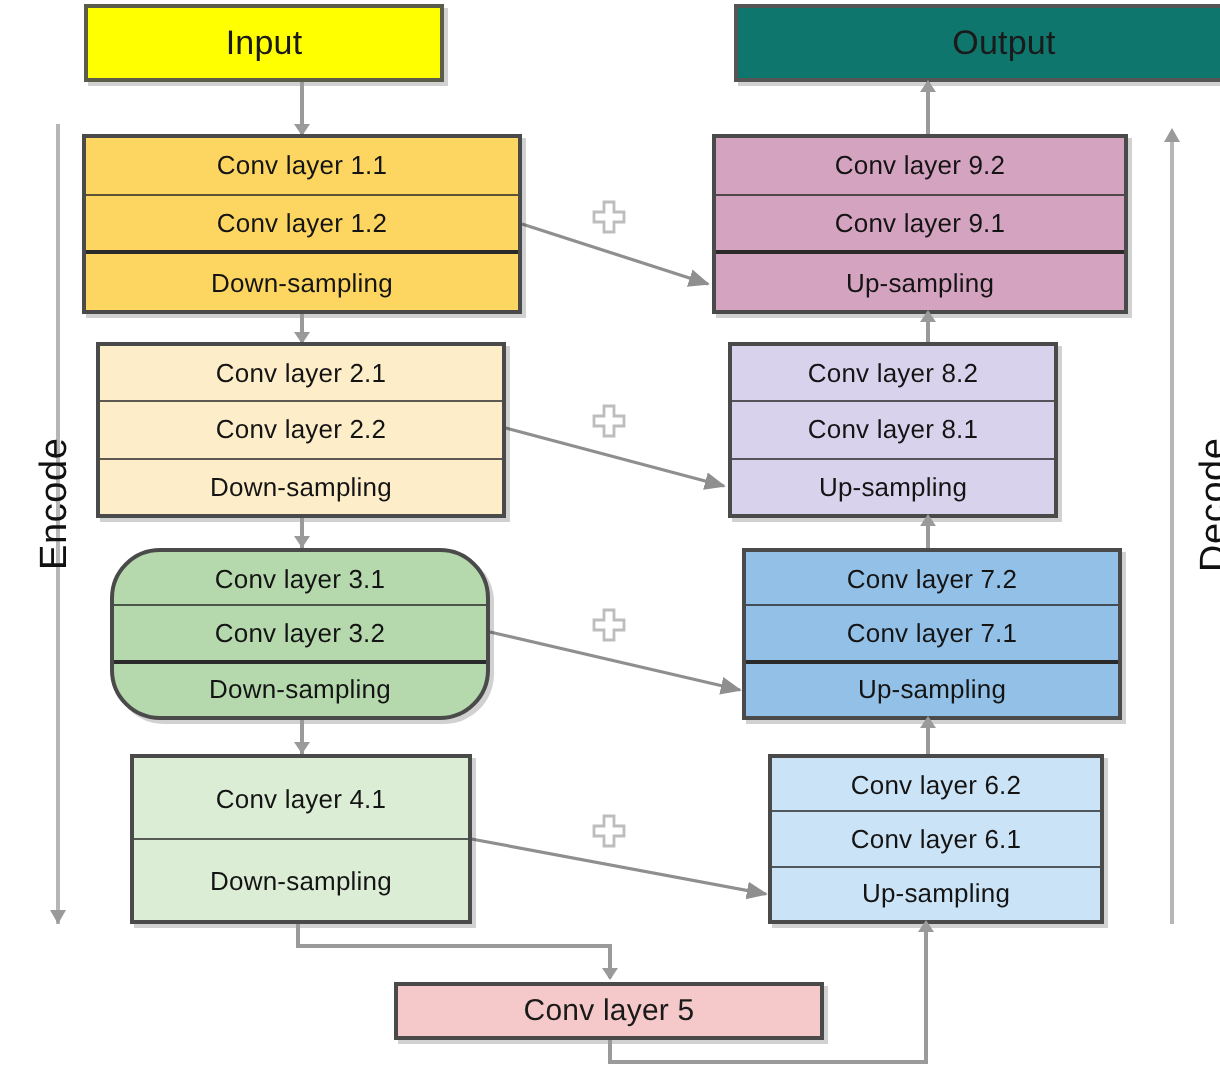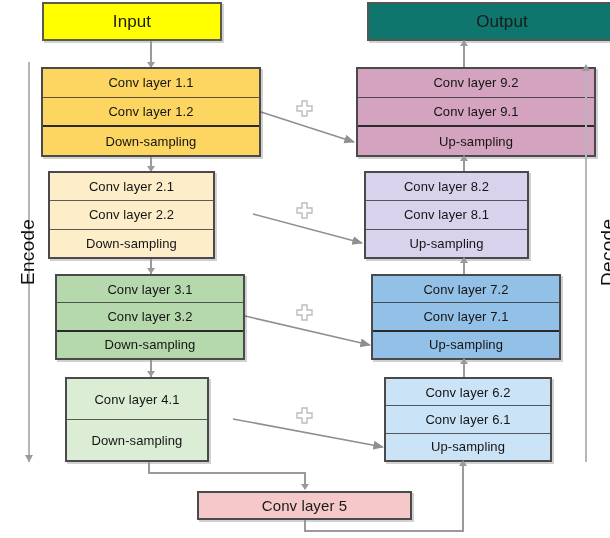--- a/index.html
+++ b/index.html
@@ -176,44 +176,44 @@
 
   <div class="stack" style="left:41px; top:67px; width:220px; height:90px; background:#fcd661;">
     <div class="row">Conv layer 1.1</div>
     <div class="row">Conv layer 1.2</div>
     <div class="row sep-strong">Down-sampling</div>
   </div>
 
   <div class="vline" style="left:150px; top:157px; height:15px;"></div>
   <div class="arrow-down" style="left:147px; top:166px;"></div>
 
-  <div class="stack" style="left:48px; top:171px; width:167px; height:88px; background:#fdeec9;">
+  <div class="stack" style="left:48px; top:171px; width:205px; height:88px; background:#fdeec9;">
     <div class="row">Conv layer 2.1</div>
     <div class="row">Conv layer 2.2</div>
     <div class="row">Down-sampling</div>
   </div>
 
   <div class="vline" style="left:150px; top:259px; height:15px;"></div>
   <div class="arrow-down" style="left:147px; top:268px;"></div>
 
-  <div class="stack" style="left:55px; top:274px; width:190px; height:86px; background:#b5d9ac;">
+  <div class="stack" style="left:55px; top:274px; width:190px; height:86px; background:#b5d9ac;border-radius:25px;">
     <div class="row">Conv layer 3.1</div>
     <div class="row">Conv layer 3.2</div>
     <div class="row sep-strong">Down-sampling</div>
   </div>
 
   <div class="vline" style="left:150px; top:360px; height:17px;"></div>
   <div class="arrow-down" style="left:147px; top:371px;"></div>
 
-  <div class="stack" style="left:65px; top:377px; width:144px; height:85px; background:#dcedd5;">
+  <div class="stack" style="left:65px; top:377px; width:171px; height:85px; background:#dcedd5;">
     <div class="row">Conv layer 4.1</div>
     <div class="row">Down-sampling</div>
   </div>
 
-  <div class="stack" style="left:356px; top:67px; width:240px; height:90px; background:#d4a3c0;">
+  <div class="stack" style="left:356px; top:67px; width:208px; height:90px; background:#d4a3c0;">
     <div class="row">Conv layer 9.2</div>
     <div class="row">Conv layer 9.1</div>
     <div class="row sep-strong">Up-sampling</div>
   </div>
 
   <div class="vline" style="left:463px; top:158px; height:14px;"></div>
   <div class="arrow-up" style="left:460px; top:155px;"></div>
 
   <div class="stack" style="left:364px; top:171px; width:165px; height:88px; background:#d9d2ec;">
     <div class="row">Conv layer 8.2</div>

